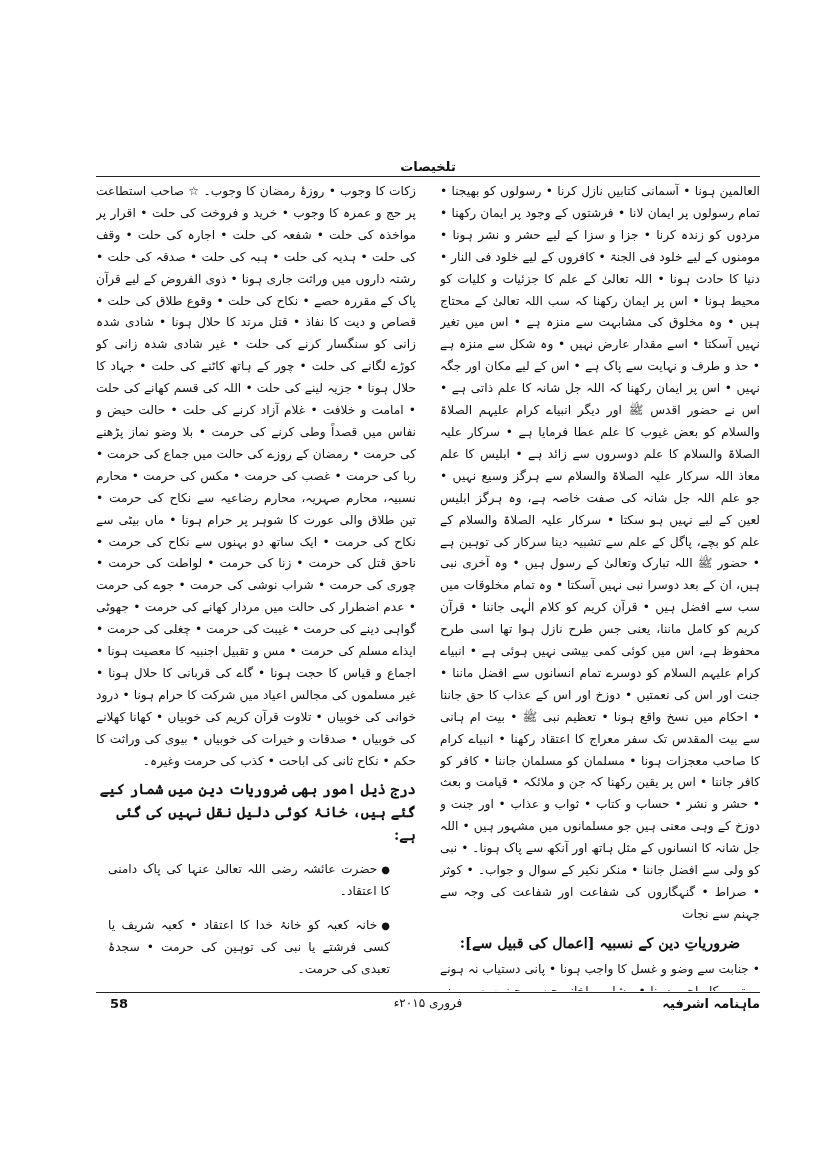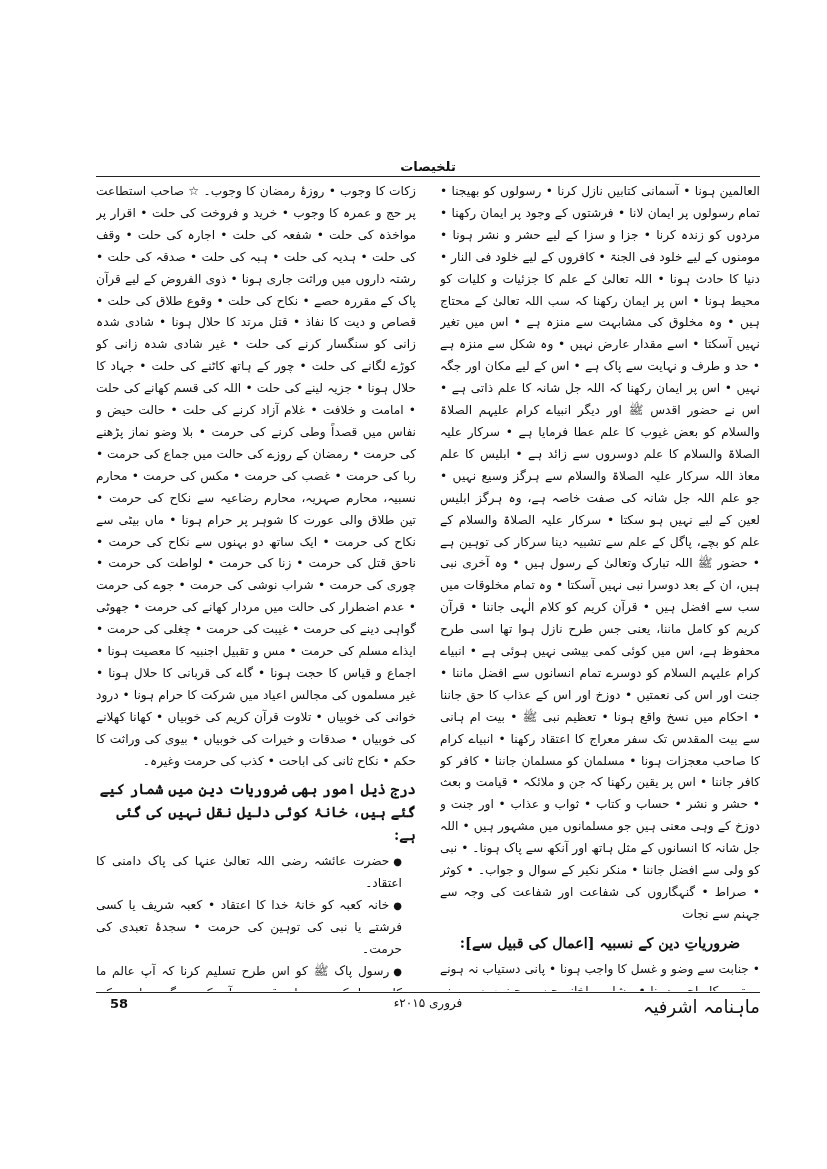--- a/index.html
+++ b/index.html
@@ -11,25 +11,25 @@
   .header-title { font-size: 13px; font-weight: bold; line-height: 18px; letter-spacing: 0.5px; }
   .columns { position: absolute; left: 96px; top: 181px; width: 664px; height: 810px; }
   .col { position: absolute; top: 0; width: 320px; height: 810px; direction: rtl; text-align: justify;
          overflow: hidden; }
   .col-right { right: 0; }
   .col-left { left: 0; }
   .para { font-size: 12.2px; line-height: 21.9px; margin: 0; text-align-last: right; }
   .heading { font-family: "DejaVu Serif", serif; font-weight: bold; font-size: 14.3px;
              line-height: 23px; margin: 6px 0 4px 0; text-align: center; }
   .heading.left-heading { text-align: right; }
-  .bullet-item { font-size: 12.2px; line-height: 21.9px; margin: 0; padding-right: 14px; }
+  .bullet-item { font-size: 12.2px; line-height: 21.9px; margin: 12px; padding-right: 14px; }
   .bullet { display: inline-block; margin-left: 4px; font-size: 10px; }
   .footer-rule { position: absolute; left: 96px; top: 992px; width: 664px; border-top: 1.5px solid #222; }
   .footer { position: absolute; left: 96px; top: 996px; width: 664px; height: 22px; }
-  .footer-magazine { position: absolute; right: 0; top: 0; font-size: 18px; font-weight: normal; direction: rtl; }
+  .footer-magazine { position: absolute; right: 0; top: 0; font-size: 13px; font-weight: bold; direction: rtl; }
   .footer-date { position: absolute; left: 50%; transform: translateX(-50%); top: 0; font-size: 12px; direction: rtl; }
   .footer-page { position: absolute; left: 14px; top: 0; font-size: 13px; font-weight: bold; direction: rtl; }
 </style>
 </head>
 <body>
 
 <div class="page">
 
   <div class="header">
     <span class="header-title">تلخیصات</span>

